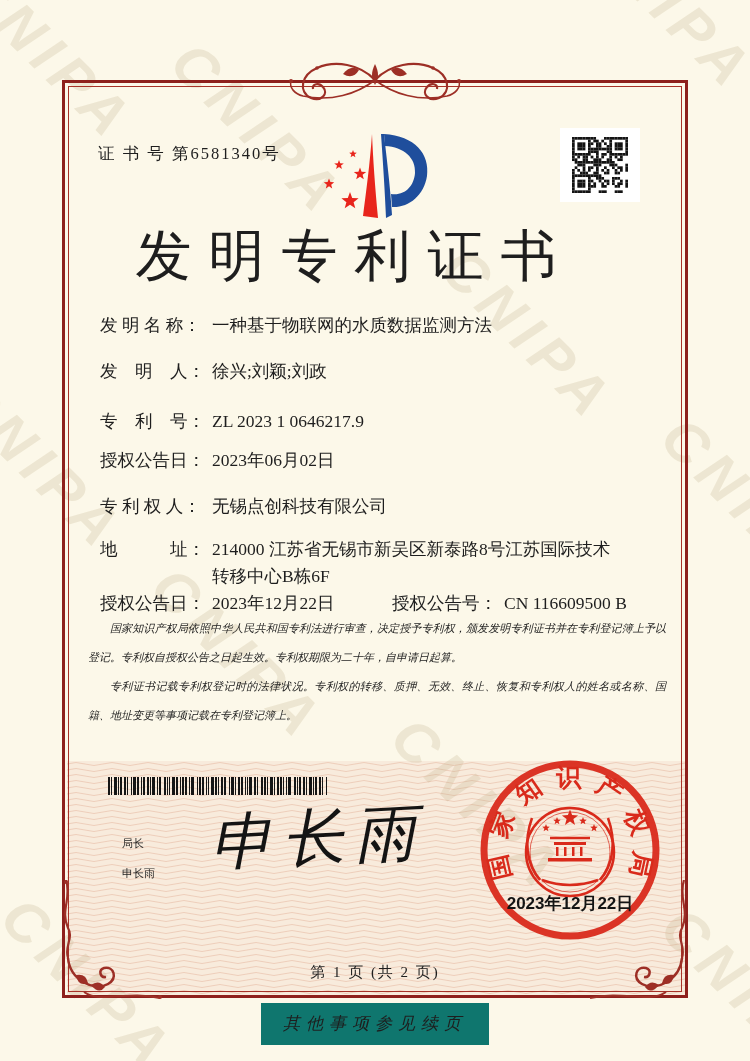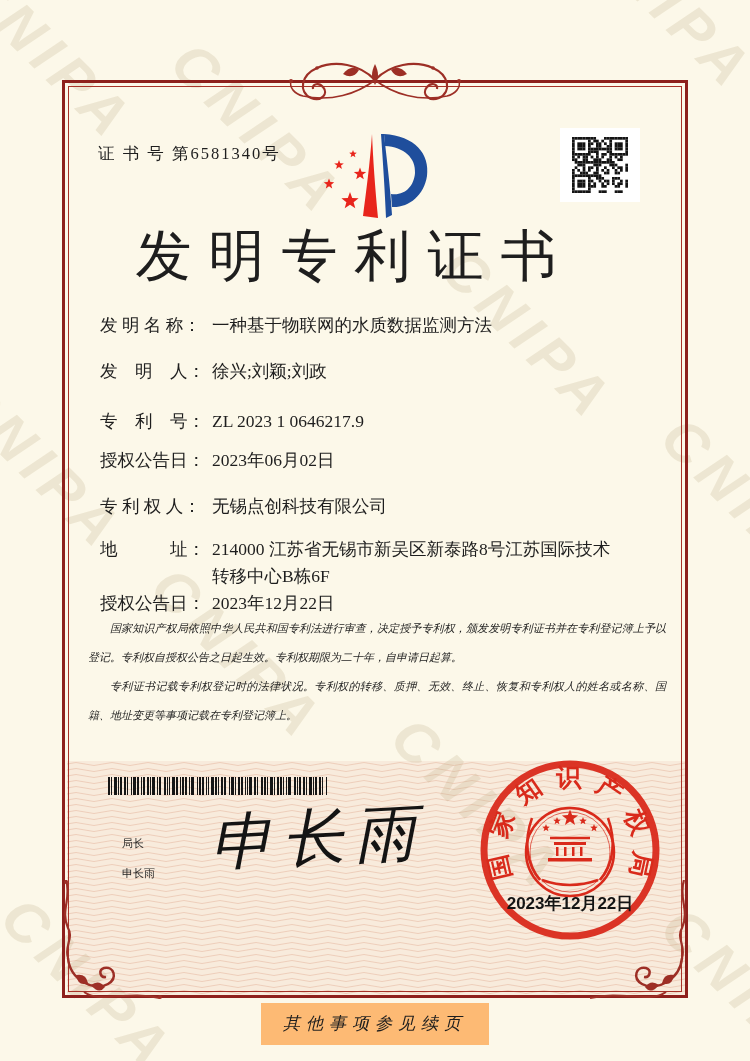--- a/index.html
+++ b/index.html
@@ -29,21 +29,21 @@
       font-size:11px;line-height:29px;text-align:justify;font-style:italic;}
   .paras p{margin:0;text-indent:2em;}
   .band{position:absolute;left:67px;top:761px;z-index:2;}
   .sig-label{position:absolute;left:122px;z-index:6;
       font-family:Liberation Sans, sans-serif;font-size:11px;}
   .sig-script{position:absolute;left:210px;top:796px;font-size:62px;font-style:italic;
       letter-spacing:10px;transform:rotate(-3deg);color:#141414;z-index:6;white-space:nowrap;}
   .page-num{position:absolute;left:0;top:963px;width:750px;text-align:center;
       font-size:15px;letter-spacing:2px;z-index:6;}
   .cont-note{position:absolute;left:50%;transform:translateX(-50%);top:1003px;
-      background:#fdba74;padding:9px 22px 10px;font-size:17px;font-style:italic;
+      background:#0f766e;padding:9px 22px 10px;font-size:17px;font-style:italic;
       letter-spacing:6px;white-space:nowrap;z-index:7;}
   .qr-patch{position:absolute;left:560px;top:128px;width:80px;height:74px;background:#fff;z-index:5;}
   svg text{font-family:"Liberation Serif","DejaVu Serif",serif;}
 </style>
 </head>
 <body>
 
 <div class="page">
 
   <svg id="waves" class="band" width="618" height="236" viewBox="0 0 618 236">
@@ -410,20 +410,23 @@
       <span class="flabel">授权公告日：</span><span class="fvalue">2023年06月02日</span>
     </div>
     <div class="frow" style="top:493px">
       <span class="flabel">专 利 权 人：</span><span class="fvalue">无锡点创科技有限公司</span>
     </div>
     <div class="frow" style="top:536px">
       <span class="flabel">地　　　址：</span><span class="fvalue">214000 江苏省无锡市新吴区新泰路8号江苏国际技术转移中心B栋6F</span>
     </div>
     <div class="frow" style="top:590px;width:560px">
       <span class="flabel">授权公告日：</span><span>2023年12月22日</span>
+      <span class="gpair2">
+        <span class="flabel">授权公告号：</span><span>CN 116609500 B</span>
+      </span>
     </div>
   </div>
 
   <div class="paras">
     <p>国家知识产权局依照中华人民共和国专利法进行审查，决定授予专利权，颁发发明专利证书并在专利登记簿上予以登记。专利权自授权公告之日起生效。专利权期限为二十年，自申请日起算。</p>
     <p>专利证书记载专利权登记时的法律状况。专利权的转移、质押、无效、终止、恢复和专利权人的姓名或名称、国籍、地址变更等事项记载在专利登记簿上。</p>
   </div>
 
   <svg id="barcode" class="abs" style="left:108px;top:777px;z-index:6" width="224" height="18" viewBox="0 0 224 18">
       <rect x="0" y="0" width="2" height="18" fill="#151515"></rect>
@@ -521,15 +524,16 @@
       <rect x="98" y="91" width="2.5" height="9" stroke="none"></rect>
       <rect x="106" y="91" width="2.5" height="9" stroke="none"></rect>
       <rect x="74" y="102" width="44" height="3.5" stroke="none"></rect>
       <path d="M58,62 C50,84 52,108 66,124" fill="none" stroke-width="2.5"></path>
       <path d="M134,62 C142,84 140,108 126,124" fill="none" stroke-width="2.5"></path>
       <path d="M68,124 Q96,134 124,124" fill="none" stroke-width="2.5"></path>
     </g>
     <text x="96" y="153" text-anchor="middle" font-size="17" font-weight="bold" fill="#141414" style="font-family:'Liberation Sans','DejaVu Sans',sans-serif">2023年12月22日</text>
   </svg>
 
+  <div class="page-num">第 1 页 (共 2 页)</div>
   <div class="cont-note">其他事项参见续页</div>
 
 </div>
 
 </body></html>

